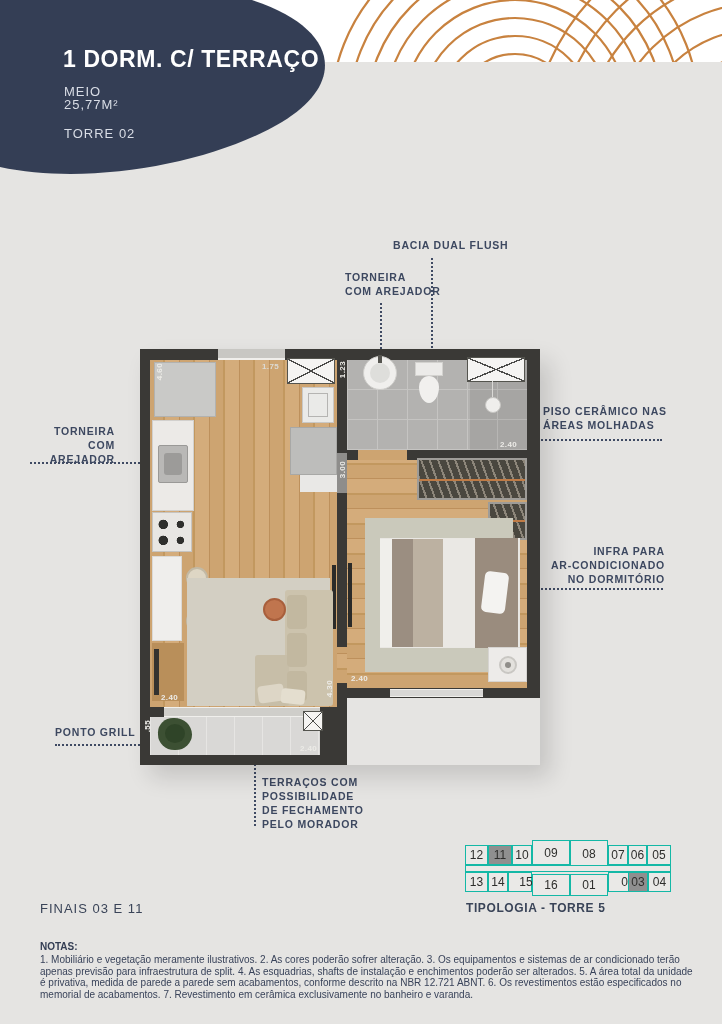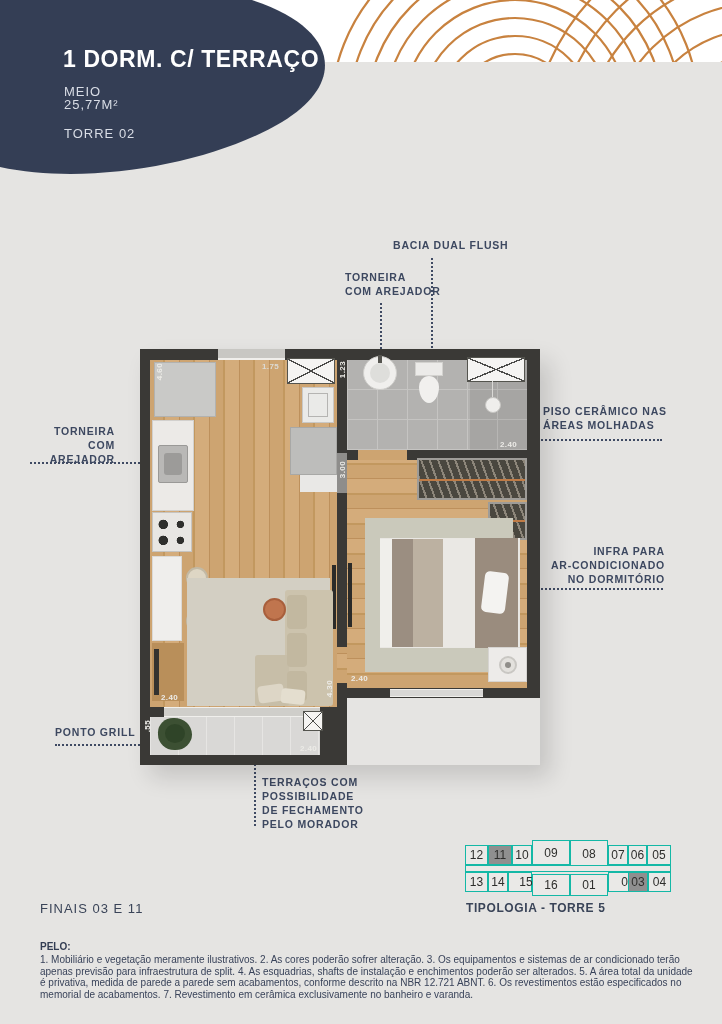--- a/index.html
+++ b/index.html
@@ -223,16 +223,16 @@
     <div class="cell" style="left:69px;top:36px;width:38px;height:22px;">16</div>
     <div class="cell" style="left:107px;top:36px;width:38px;height:22px;">01</div>
     <div class="cell" style="left:145px;top:34px;width:40px;height:20px;">02</div>
     <div class="cell hl" style="left:165px;top:34px;width:20px;height:20px;">03</div>
     <div class="cell" style="left:185px;top:34px;width:23px;height:20px;">04</div>
   </div>
   <div class="kp-caption">TIPOLOGIA - TORRE 5</div>
 
   <div class="finais">FINAIS 03 E 11</div>
 
-  <div class="notes-h">PELO:</div>
+  <div class="notes-h">NOTAS:</div>
   <div class="notes-b">1. Mobiliário e vegetação meramente ilustrativos. 2. As cores poderão sofrer alteração. 3. Os equipamentos e sistemas de ar condicionado terão apenas previsão para infraestrutura de split. 4. As esquadrias, shafts de instalação e enchimentos poderão ser alterados. 5. A área total da unidade é privativa, medida de parede a parede sem acabamentos, conforme descrito na NBR 12.721 ABNT. 6. Os revestimentos estão especificados no memorial de acabamentos. 7. Revestimento em cerâmica exclusivamente no banheiro e varanda.</div>
 
 </div>
 
 </body></html>

